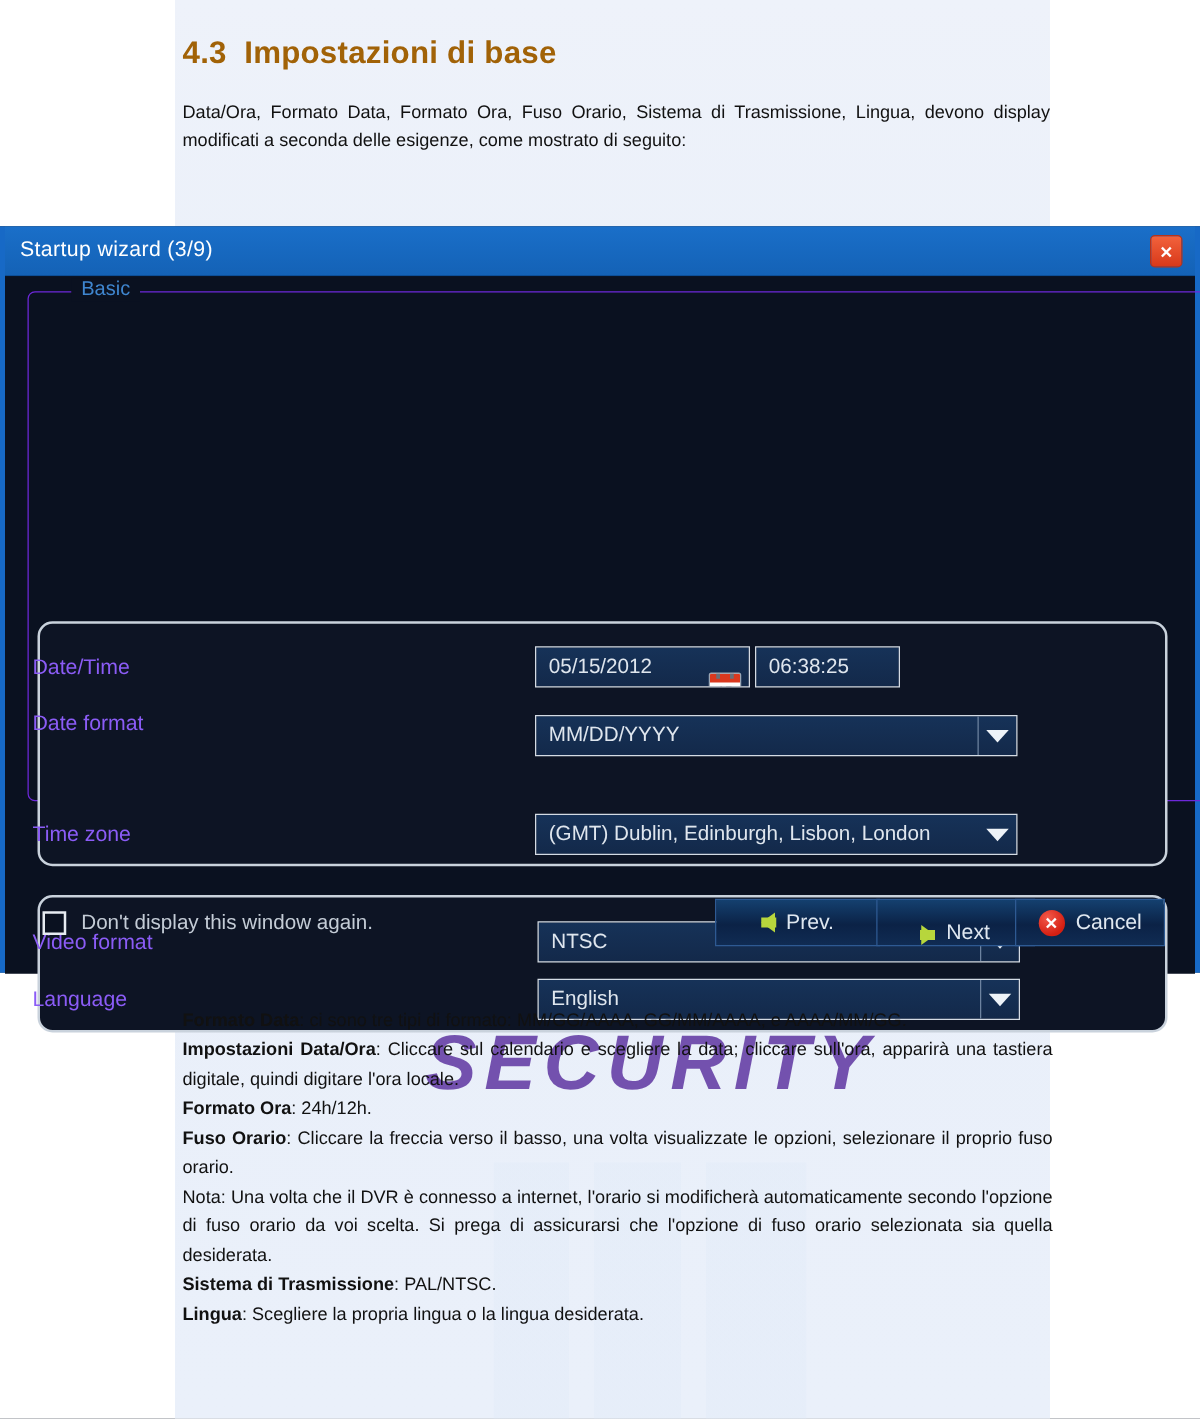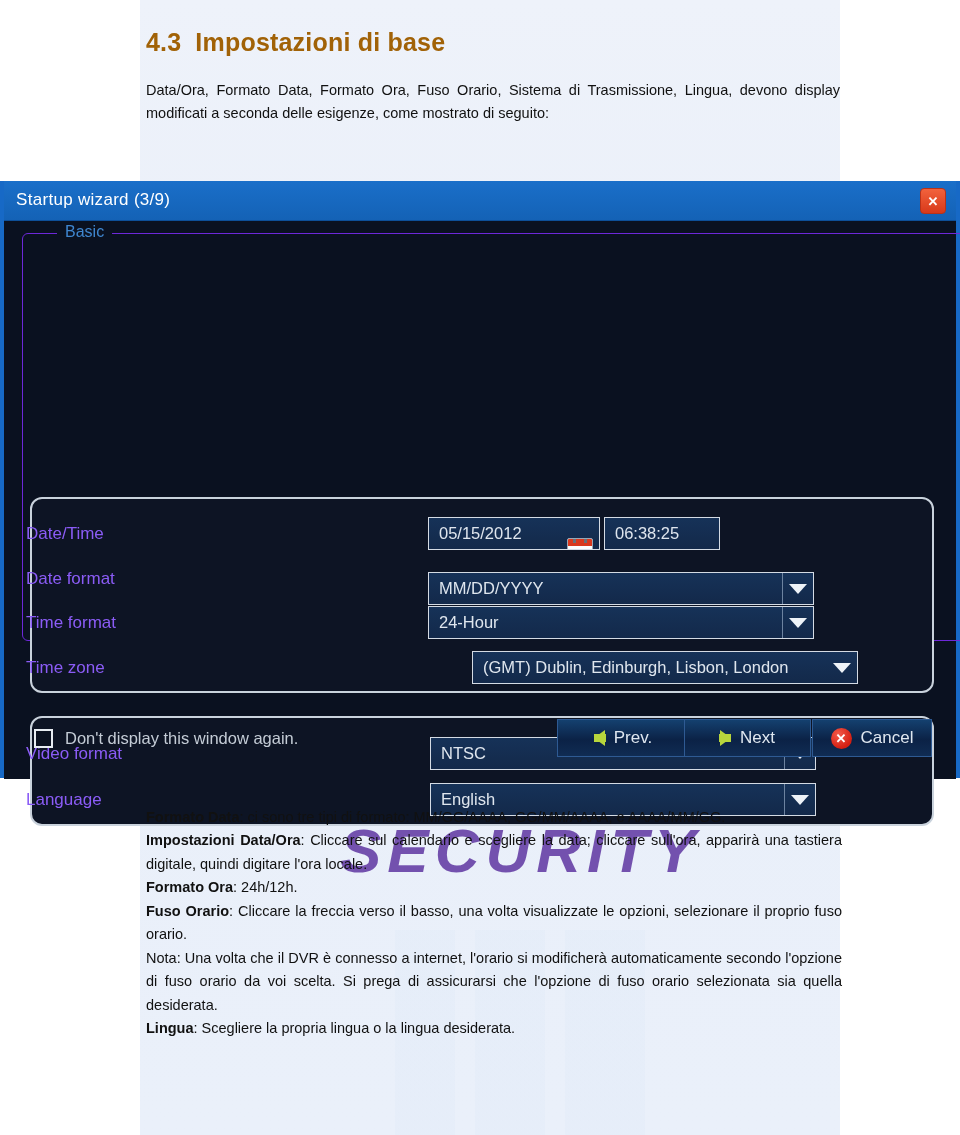--- a/index.html
+++ b/index.html
@@ -244,33 +244,24 @@
     <div class="row" style="top:336px;">
       <span class="row-label">Date format</span>
       <div class="field" style="left:424px;width:386px;top:5px;margin-top:10px;">
         <span>MM/DD/YYYY</span>
         <div class="dd-arrow">
             <i></i>
           </div>
       </div>
     </div>
 
-    <div class="row" style="top:380px;">
-      <span class="row-label">Time format</span>
-      <div class="field" style="left:424px;width:386px;top:5px;">
-        <span>24-Hour</span>
-        <div class="dd-arrow">
-            <i></i>
-          </div>
-      </div>
-    </div>
 
     <div class="row" style="top:425px;">
       <span class="row-label">Time zone</span>
-      <div class="field" style="left:424px;width:386px;top:5px;padding-right:30px;margin-left:44px;">
+      <div class="field" style="left:424px;width:386px;top:5px;padding-right:30px;">
         <span>(GMT) Dublin, Edinburgh, Lisbon, London</span>
         <div class="dd-arrow" style="border-left:none;">
             <i></i>
           </div>
       </div>
     </div>
 
     <div class="panel panel-b"></div>
 
     <div class="row" style="top:511px;">
@@ -292,39 +283,40 @@
           </div>
       </div>
     </div>
 
     <div class="footer">
       <div class="chk-wrap">
         <span class="chk"></span>
         <span class="chk-label">Don't display this window again.</span>
       </div>
 
-      <div class="btn" style="left:553px;width:132px;text-align:center;">
+      <div class="btn" style="left:568px;width:132px;text-align:center;">
         <span class="arrow-left"></span>
         <span>Prev.</span>
       </div>
 
-      <div class="btn" style="left:680px;width:127px;">
+      <div class="btn" style="left:697px;width:127px;align-items:flex-end;">
         <span class="arrow-right"></span>
         <span>Next</span>
       </div>
 
       <div class="btn" style="left:808px;width:120px;">
         <span class="x-circle">✕</span>
         <span>Cancel</span>
       </div>
     </div>
 
   </div>
 </div>
 
 <div class="doc-bottom">
   <p><b>Formato Data</b><span>: ci sono tre tipi di formato: MM/GG/AAAA, GG/MM/AAAA, e AAAA/MM/GG.</span></p>
   <p><b>Impostazioni Data/Ora</b><span>: Cliccare sul calendario e scegliere la data; cliccare sull'ora, apparirà una tastiera digitale, quindi digitare l'ora locale.</span></p>
   <p class="nojust"><b>Formato Ora</b><span>: 24h/12h.</span></p>
   <p><b>Fuso Orario</b><span>: Cliccare la freccia verso il basso, una volta visualizzate le opzioni, selezionare il proprio fuso orario.</span></p>
   <p><span>Nota</span><span>: Una volta che il DVR è connesso a internet, l'orario si modificherà automaticamente secondo l'opzione di fuso orario da voi scelta. Si prega di assicurarsi che l'opzione di fuso orario selezionata sia quella desiderata.</span></p>
+  <p class="nojust"><b>Sistema di Trasmissione</b><span>: PAL/NTSC.</span></p>
   <p class="nojust"><b>Lingua</b><span>: Scegliere la propria lingua o la lingua desiderata.</span></p>
 </div>
 
 </body></html>

